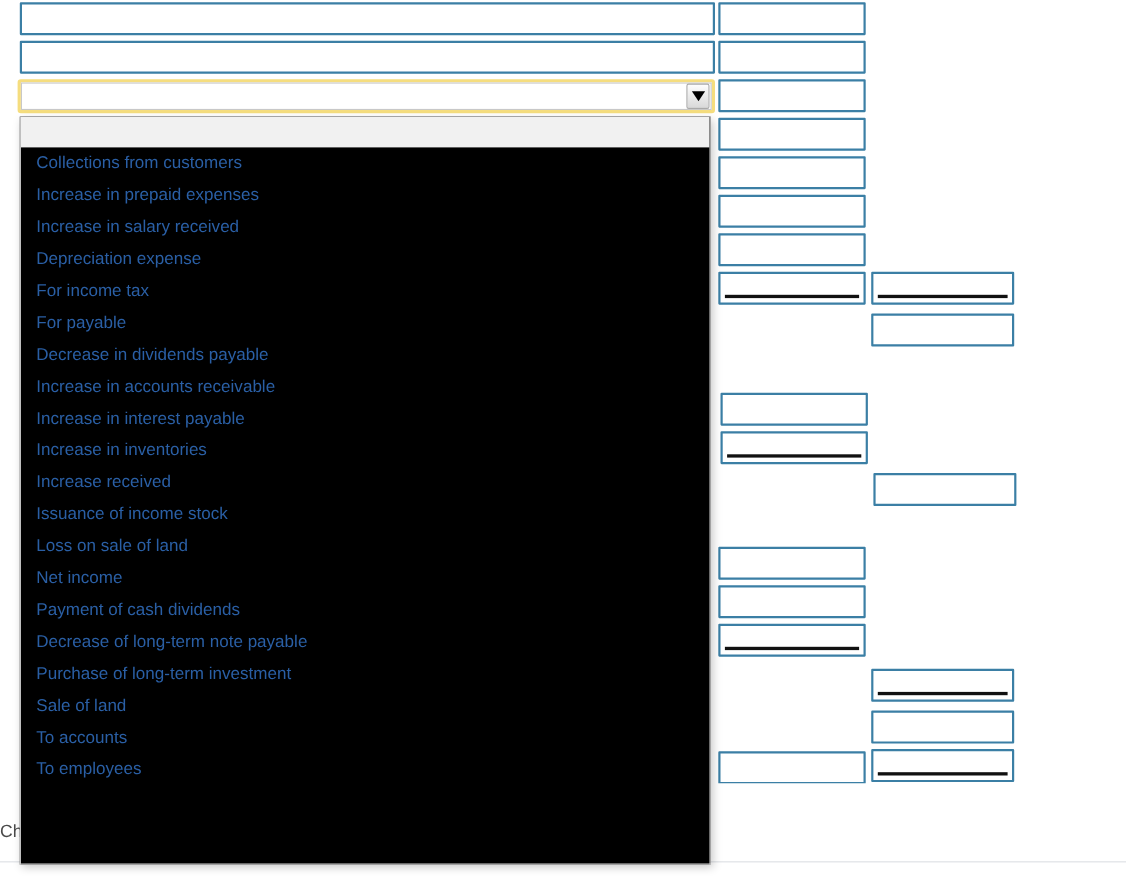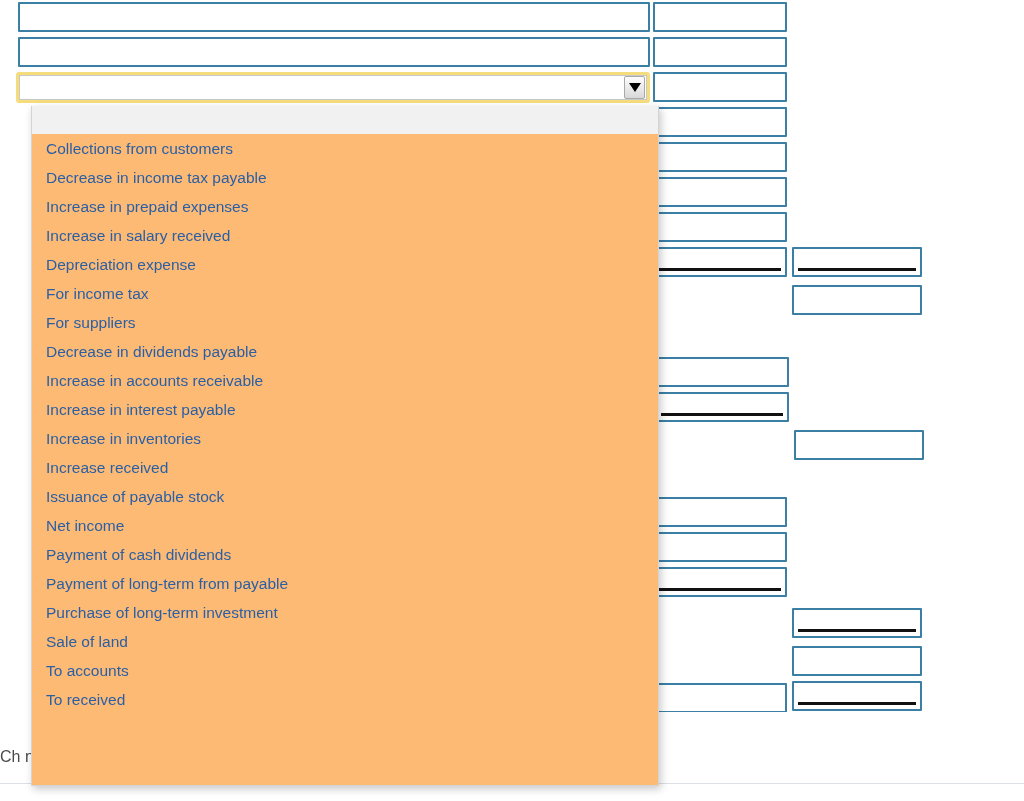--- a/index.html
+++ b/index.html
@@ -90,26 +90,26 @@
   #select-arrow-btn .tri {
     width: 0; height: 0;
     border-left: 6px solid transparent;
     border-right: 6px solid transparent;
     border-top: 9px solid #000000;
   }
 
   
   #option-list {
     position: absolute;
-    left: 31px;
+    left: 18px;
     top: 106px;
     width: 628px;
     height: 680px;
     box-sizing: border-box;
-    background: #fdba74;
+    background: #000000;
     border: 1px solid #d4d4d4;
     border-top: none;
     box-shadow: 2px 3px 8px rgba(0,0,0,0.22);
     overflow: hidden;
     z-index: 40;
   }
   .option {
     height: 29px;
     line-height: 29px;
     padding-left: 14px;
@@ -199,34 +199,34 @@
       <span id="select-value"></span>
       <span id="select-arrow-btn">
         <span class="tri"></span>
       </span>
     </div>
   </div>
 
   <div id="option-list">
       <div class="option blank"></div>
       <div class="option">Collections from customers</div>
-      <div class="option">Decrease in income tax payable</div>
       <div class="option">Increase in prepaid expenses</div>
       <div class="option">Increase in salary received</div>
       <div class="option">Depreciation expense</div>
       <div class="option">For income tax</div>
-      <div class="option">For suppliers</div>
+      <div class="option">For payable</div>
       <div class="option">Decrease in dividends payable</div>
       <div class="option">Increase in accounts receivable</div>
       <div class="option">Increase in interest payable</div>
       <div class="option">Increase in inventories</div>
       <div class="option">Increase received</div>
-      <div class="option">Issuance of payable stock</div>
+      <div class="option">Issuance of income stock</div>
+      <div class="option">Loss on sale of land</div>
       <div class="option">Net income</div>
       <div class="option">Payment of cash dividends</div>
-      <div class="option">Payment of long-term from payable</div>
+      <div class="option">Decrease of long-term note payable</div>
       <div class="option">Purchase of long-term investment</div>
       <div class="option">Sale of land</div>
       <div class="option">To accounts</div>
-      <div class="option">To received</div>
+      <div class="option">To employees</div>
     </div>
 
 </div>
 
 </body></html>

